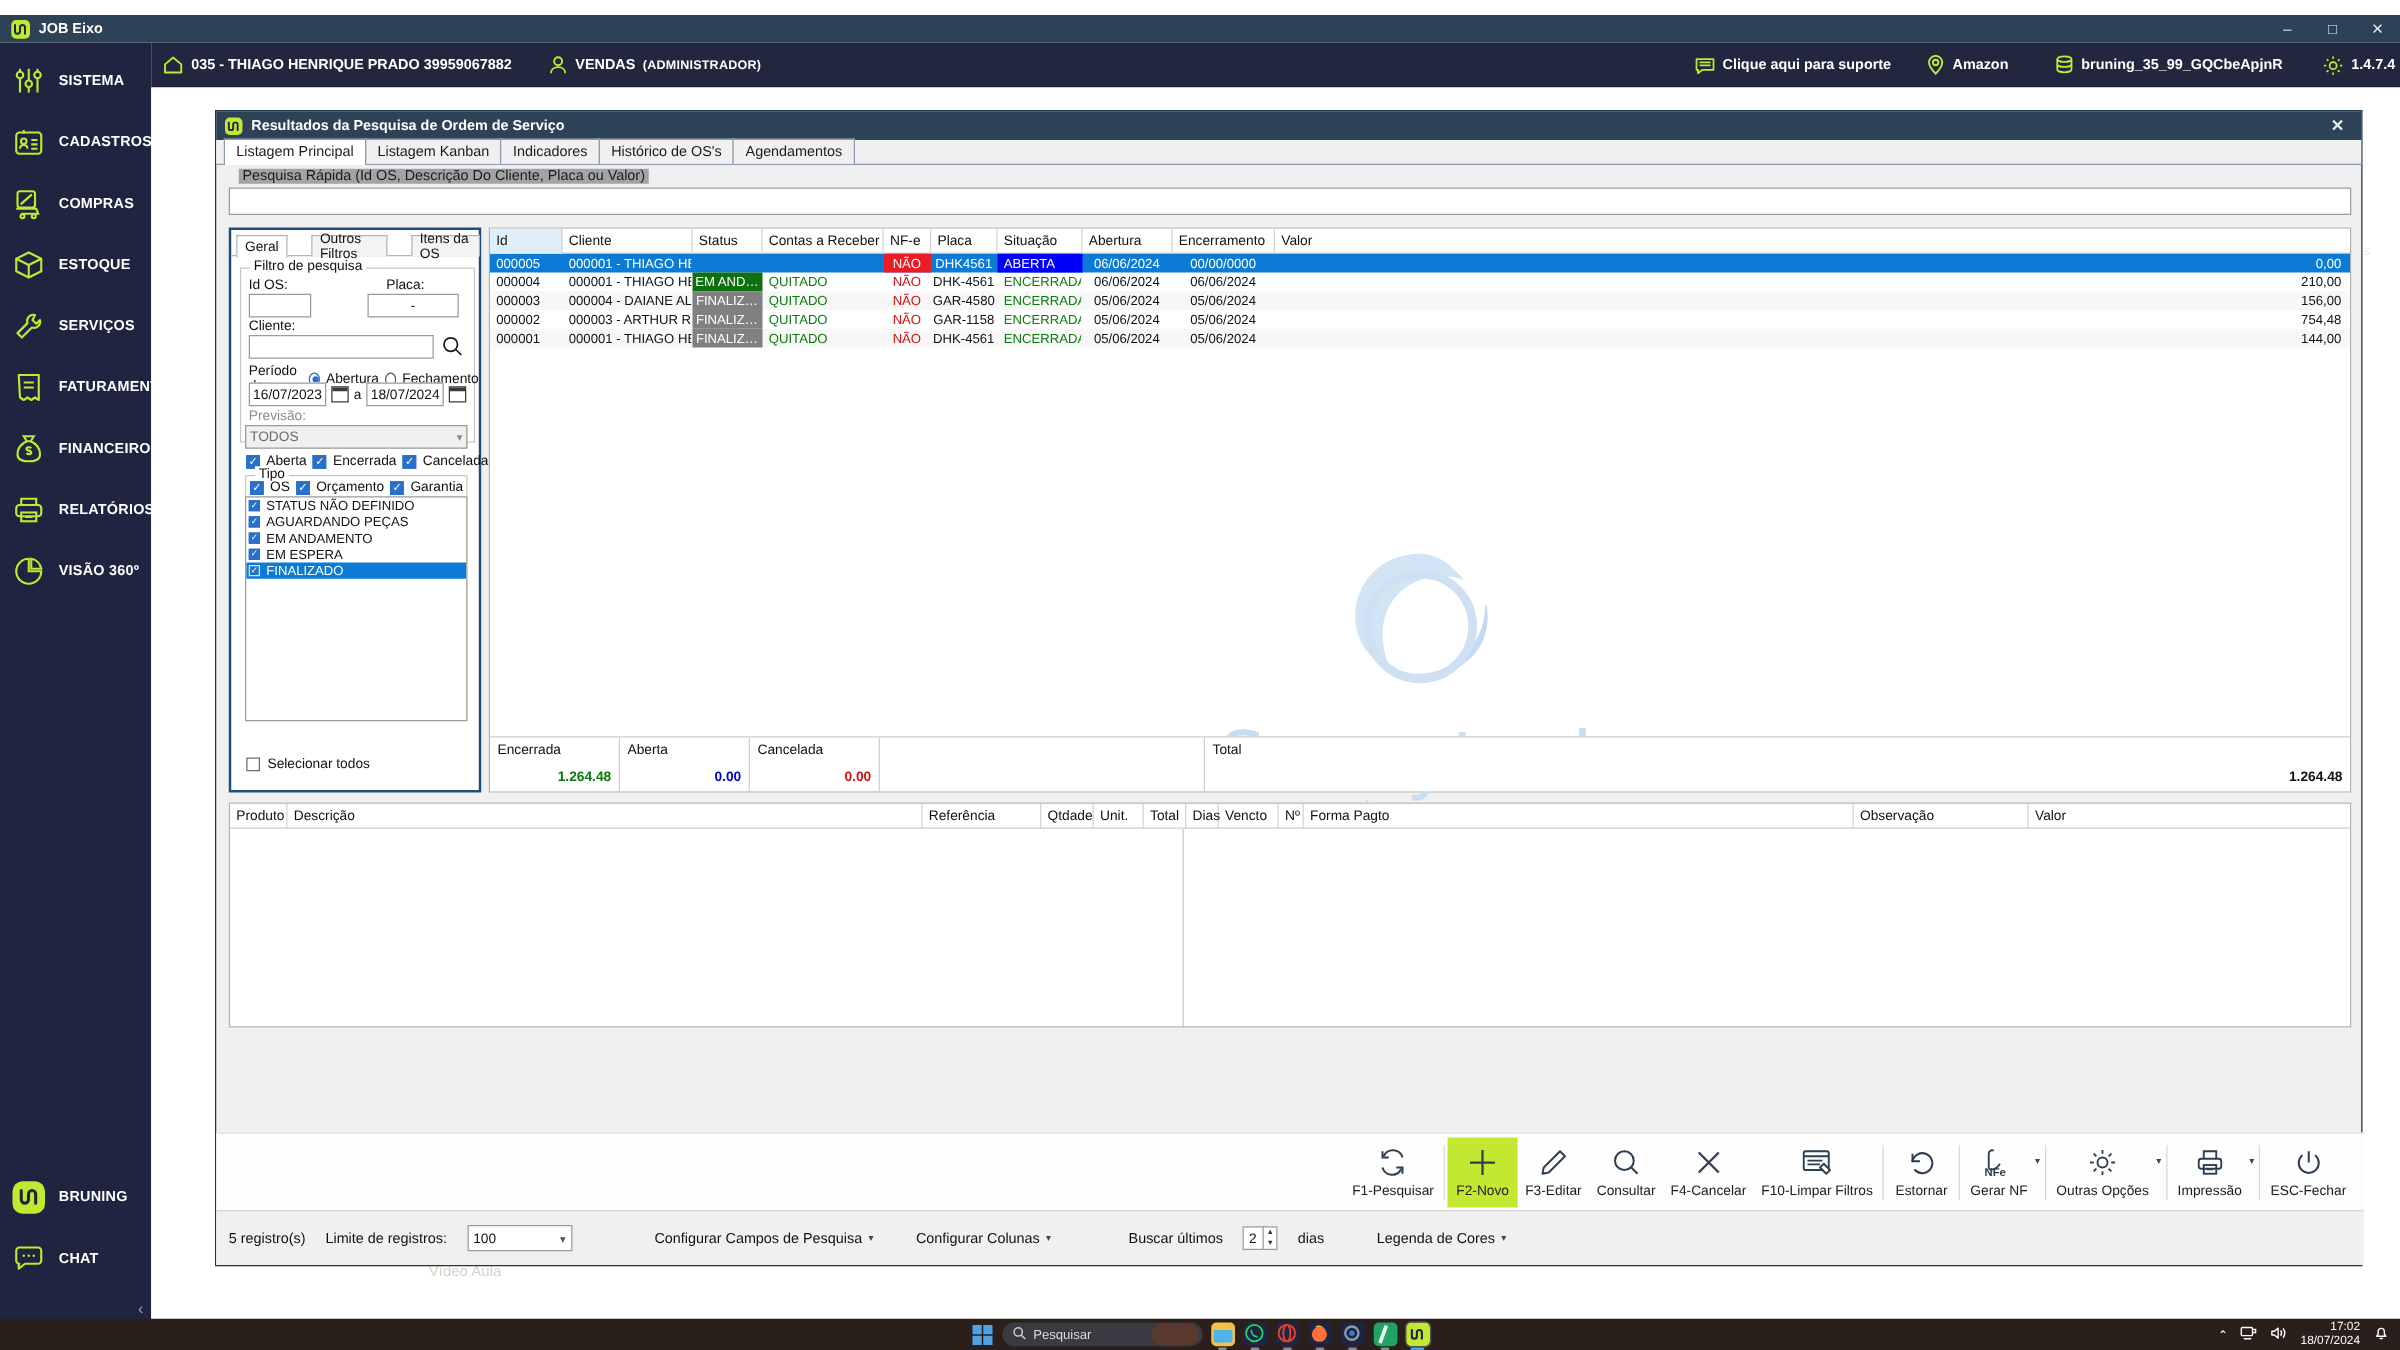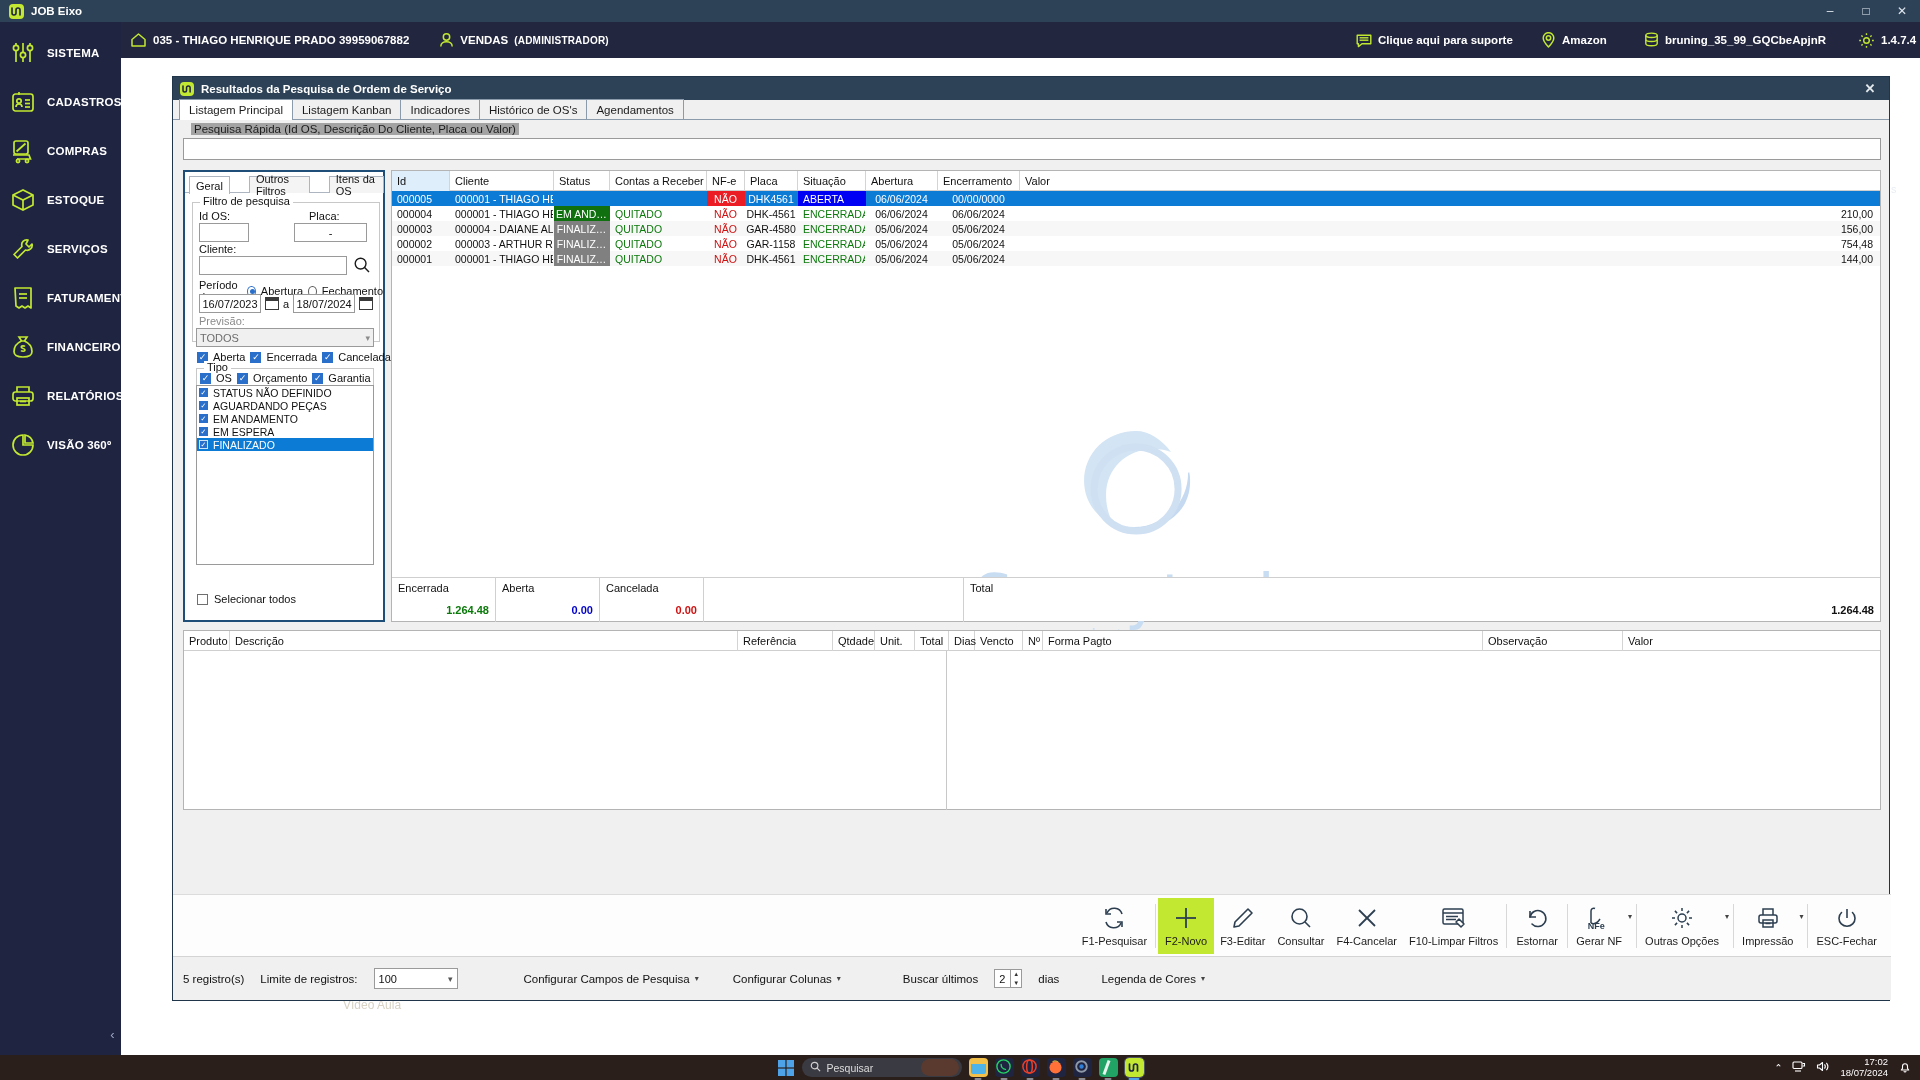--- a/index.html
+++ b/index.html
@@ -5,21 +5,21 @@
   * { box-sizing: border-box; margin: 0; padding: 0; }
   html, body {
     width: 1920px; height: 1080px;
     overflow: hidden;
     font-family: "Liberation Sans", sans-serif;
     background: #ffffff;
   }
 
   
   #app-window {
-    position: absolute; left: 0; top: 0; width: 1920px; height: 1055px;
+    position: absolute; left: 0; top: 12px; width: 1920px; height: 1055px;
     background: #ffffff;
   }
 
   
   #titlebar {
     position: absolute; left: 0; top: 0; width: 1920px; height: 22px;
     background: #2d4257;
     display: flex; align-items: center; gap: 7px; padding-left: 9px;
   }
   #titlebar .logo-sq {
@@ -360,20 +360,43 @@
         <span class="ic">
           <svg width="26" height="26" viewBox="0 0 26 26" fill="none" stroke="#c3e831" stroke-width="1.7">
             <path d="M13 13V3A10 10 0 1 0 23 13z"></path>
               <path d="M15 3a10 10 0 0 1 8 8h-8z"></path>
           </svg>
         </span>
         <span>VISÃO 360º</span>
       </div>
     </div>
 
+    <div id="side-bottom">
+      <div class="side-item">
+        <span class="ic">
+          <span style="width:26px;height:26px;border-radius:8px;background:#c3e831;display:flex;align-items:center;justify-content:center;">
+            <svg width="17" height="13" viewBox="0 0 11 9">
+                <path d="M1 1v5a2 2 0 0 0 4 0V3a2 2 0 0 1 4 0v5" stroke="#1f2440" stroke-width="1.7" fill="none" stroke-linecap="round"></path>
+              </svg>
+          </span>
+        </span>
+        <span>BRUNING</span>
+      </div>
+      <div class="side-item">
+        <span class="ic">
+          <svg width="26" height="26" viewBox="0 0 26 26" fill="none" stroke="#c3e831" stroke-width="1.7">
+            <path d="M3 6.5A2.5 2.5 0 0 1 5.5 4h15A2.5 2.5 0 0 1 23 6.5v8A2.5 2.5 0 0 1 20.5 17H10l-5 4v-4H5.5A2.5 2.5 0 0 1 3 14.5z" stroke-linejoin="round"></path>
+            <circle cx="9" cy="10.5" r="1" fill="#c3e831" stroke="none"></circle>
+              <circle cx="13" cy="10.5" r="1" fill="#c3e831" stroke="none"></circle>
+              <circle cx="17" cy="10.5" r="1" fill="#c3e831" stroke="none"></circle>
+          </svg>
+        </span>
+        <span>CHAT</span>
+      </div>
+    </div>
     <div id="side-collapse">‹</div>
   </div>
 
   <div id="headerbar">
     <div class="hdr-item" style="margin-left:9px">
       <span class="glyph">
         <svg width="17" height="16" viewBox="0 0 17 16" fill="none" stroke="#c3e831" stroke-width="1.5">
             <path d="M2 7.5L8.5 2 15 7.5V14H2z" stroke-linejoin="round"></path>
           </svg>
       </span>
@@ -575,20 +598,21 @@
       <div class="grow sel">
         <div class="gc" style="width:58px">000005</div>
         <div class="gc" style="width:104px">000001 - THIAGO HE…</div>
         <div class="gc c" style="width:56px"></div>
         <div class="gc" style="width:97px"></div>
         <div class="gc c" style="width:38px;background:#ec1c24;color:#fff">NÃO</div>
         <div class="gc c" style="width:53px">DHK4561</div>
         <div class="gc" style="width:68px;background:#0000f5;color:#fff">ABERTA</div>
         <div class="gc c" style="width:72px">06/06/2024</div>
         <div class="gc c" style="width:82px">00/00/0000</div>
+        <div class="gc r" style="width:860px">0,00</div>
       </div>
 
       <div class="grow">
         <div class="gc" style="width:58px">000004</div>
         <div class="gc" style="width:104px">000001 - THIAGO HE…</div>
         <div class="gc c" style="width:56px;background:#107010;color:#fff">EM AND…</div>
         <div class="gc" style="width:97px;color:#0b7a0b">QUITADO</div>
         <div class="gc c" style="width:38px;color:#d01010">NÃO</div>
         <div class="gc c" style="width:53px">DHK-4561</div>
         <div class="gc" style="width:68px;color:#0b7a0b">ENCERRADA</div>

